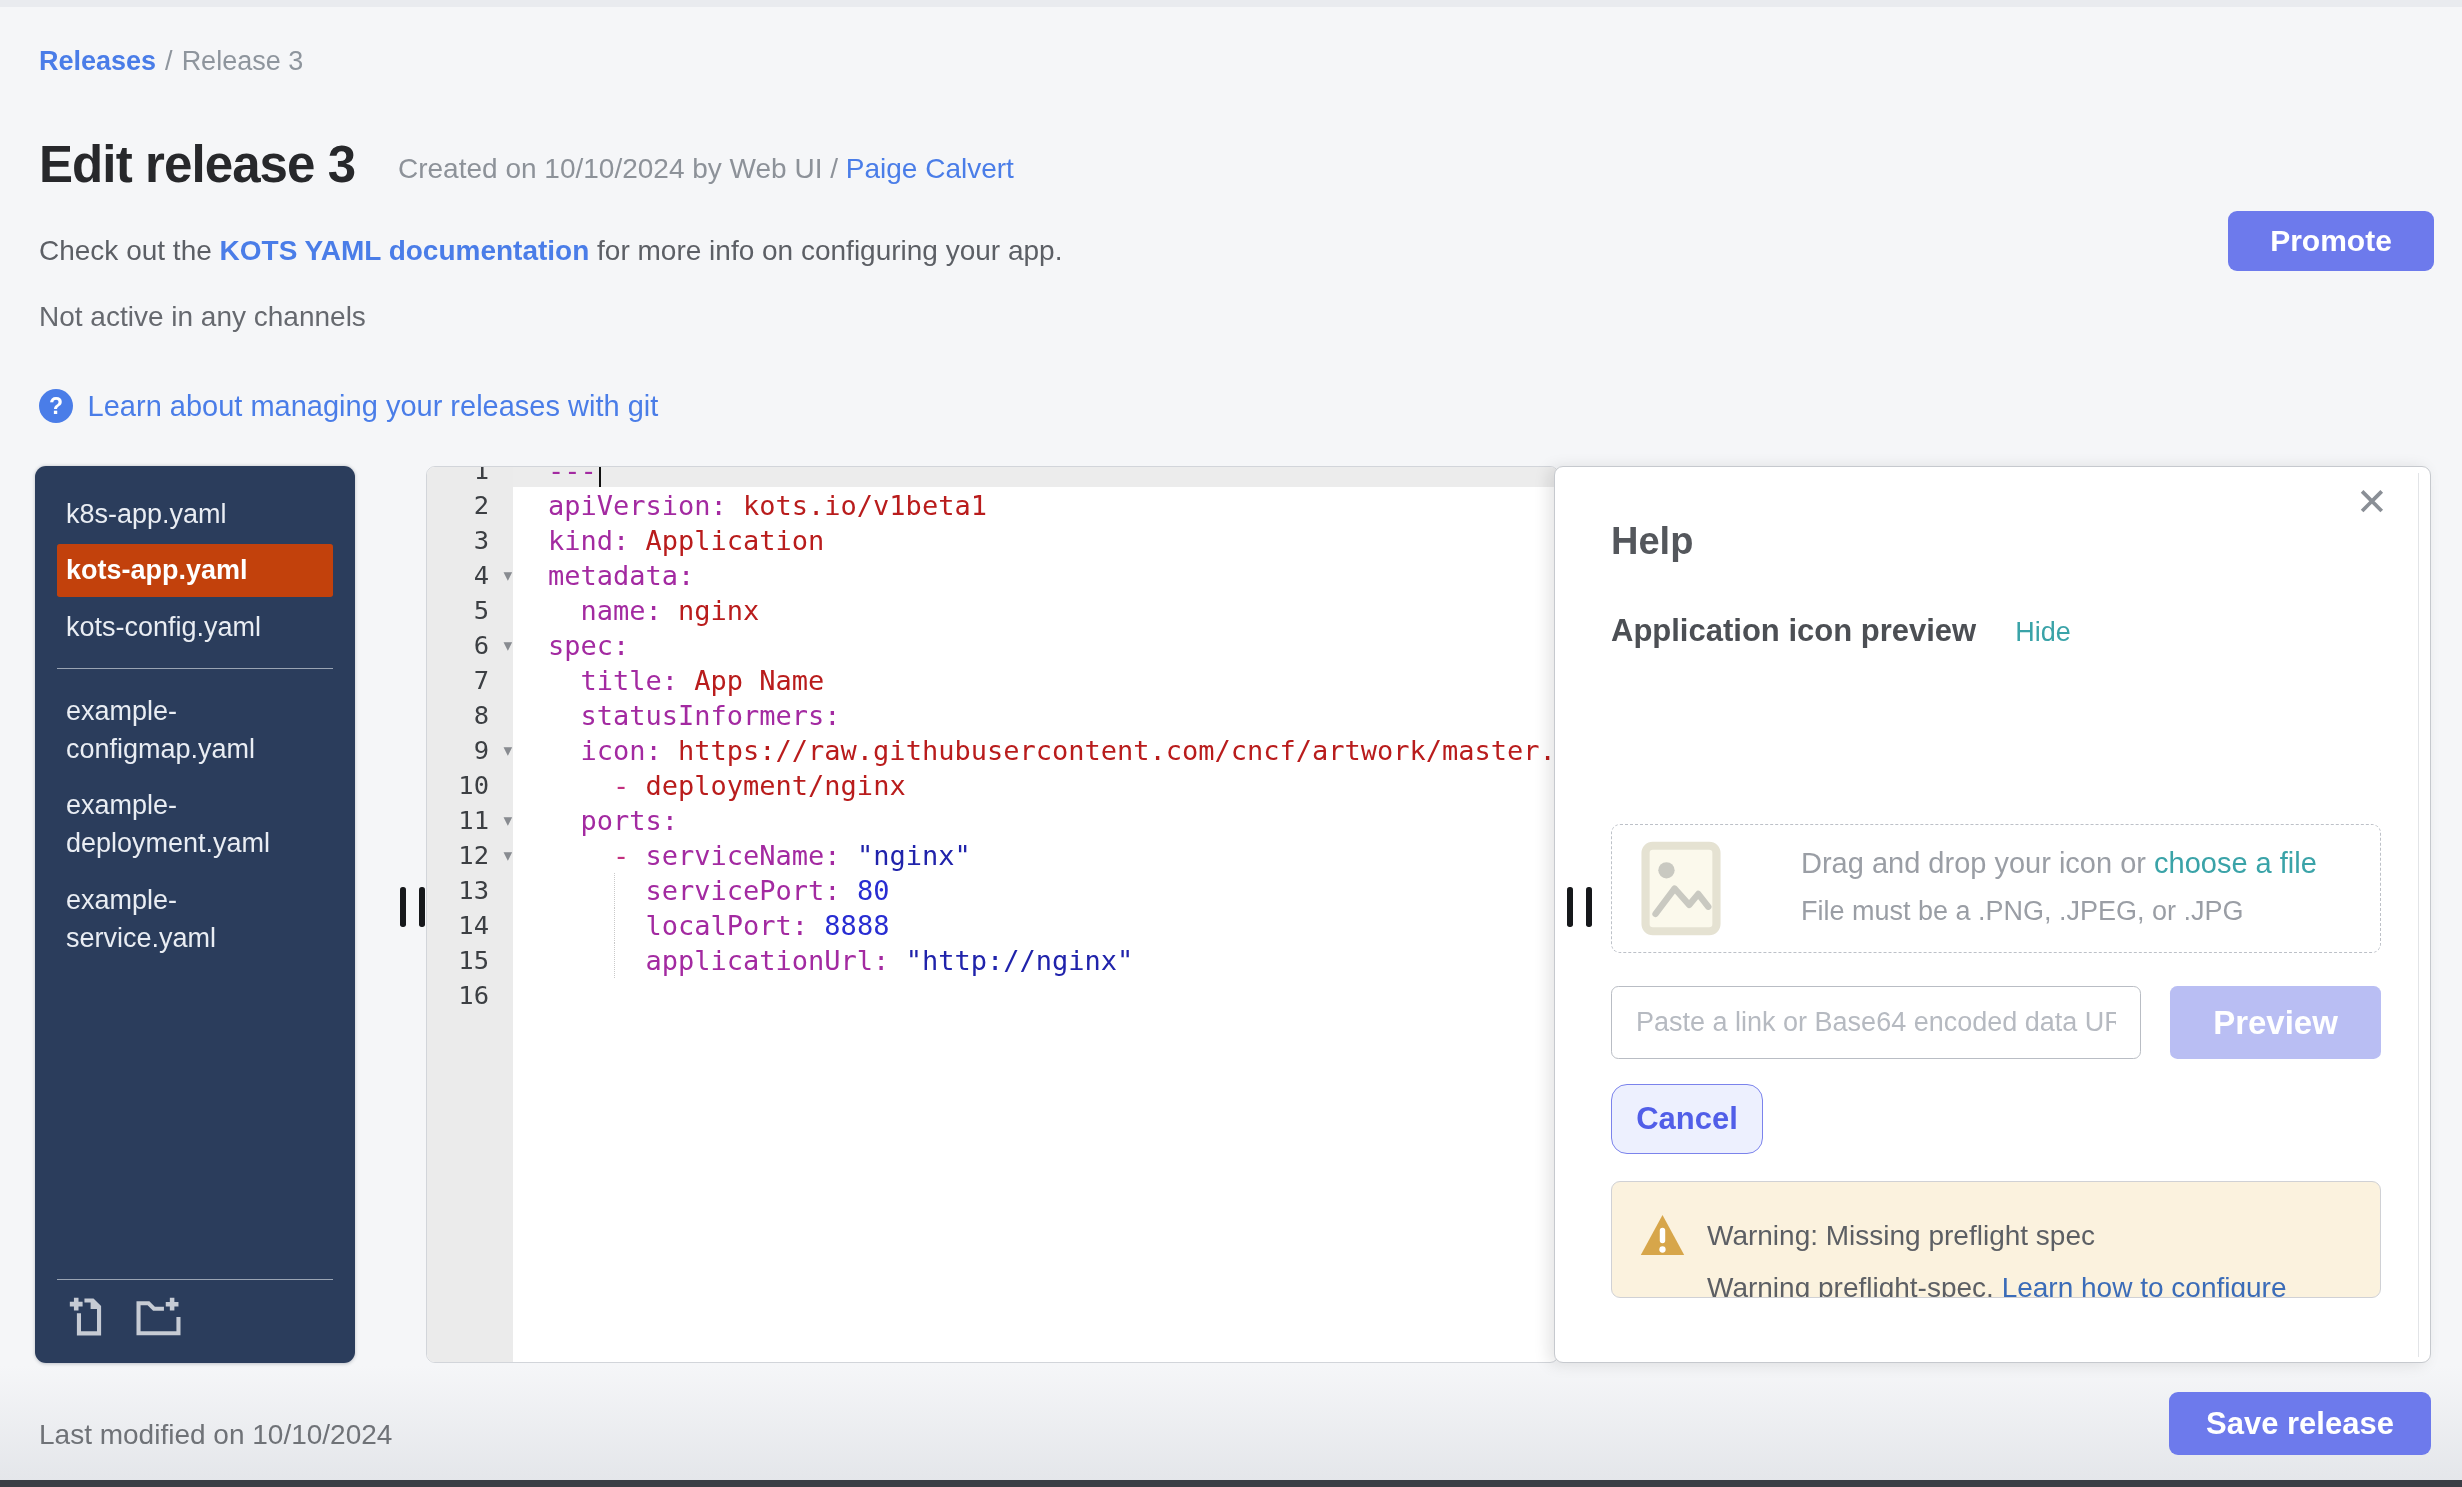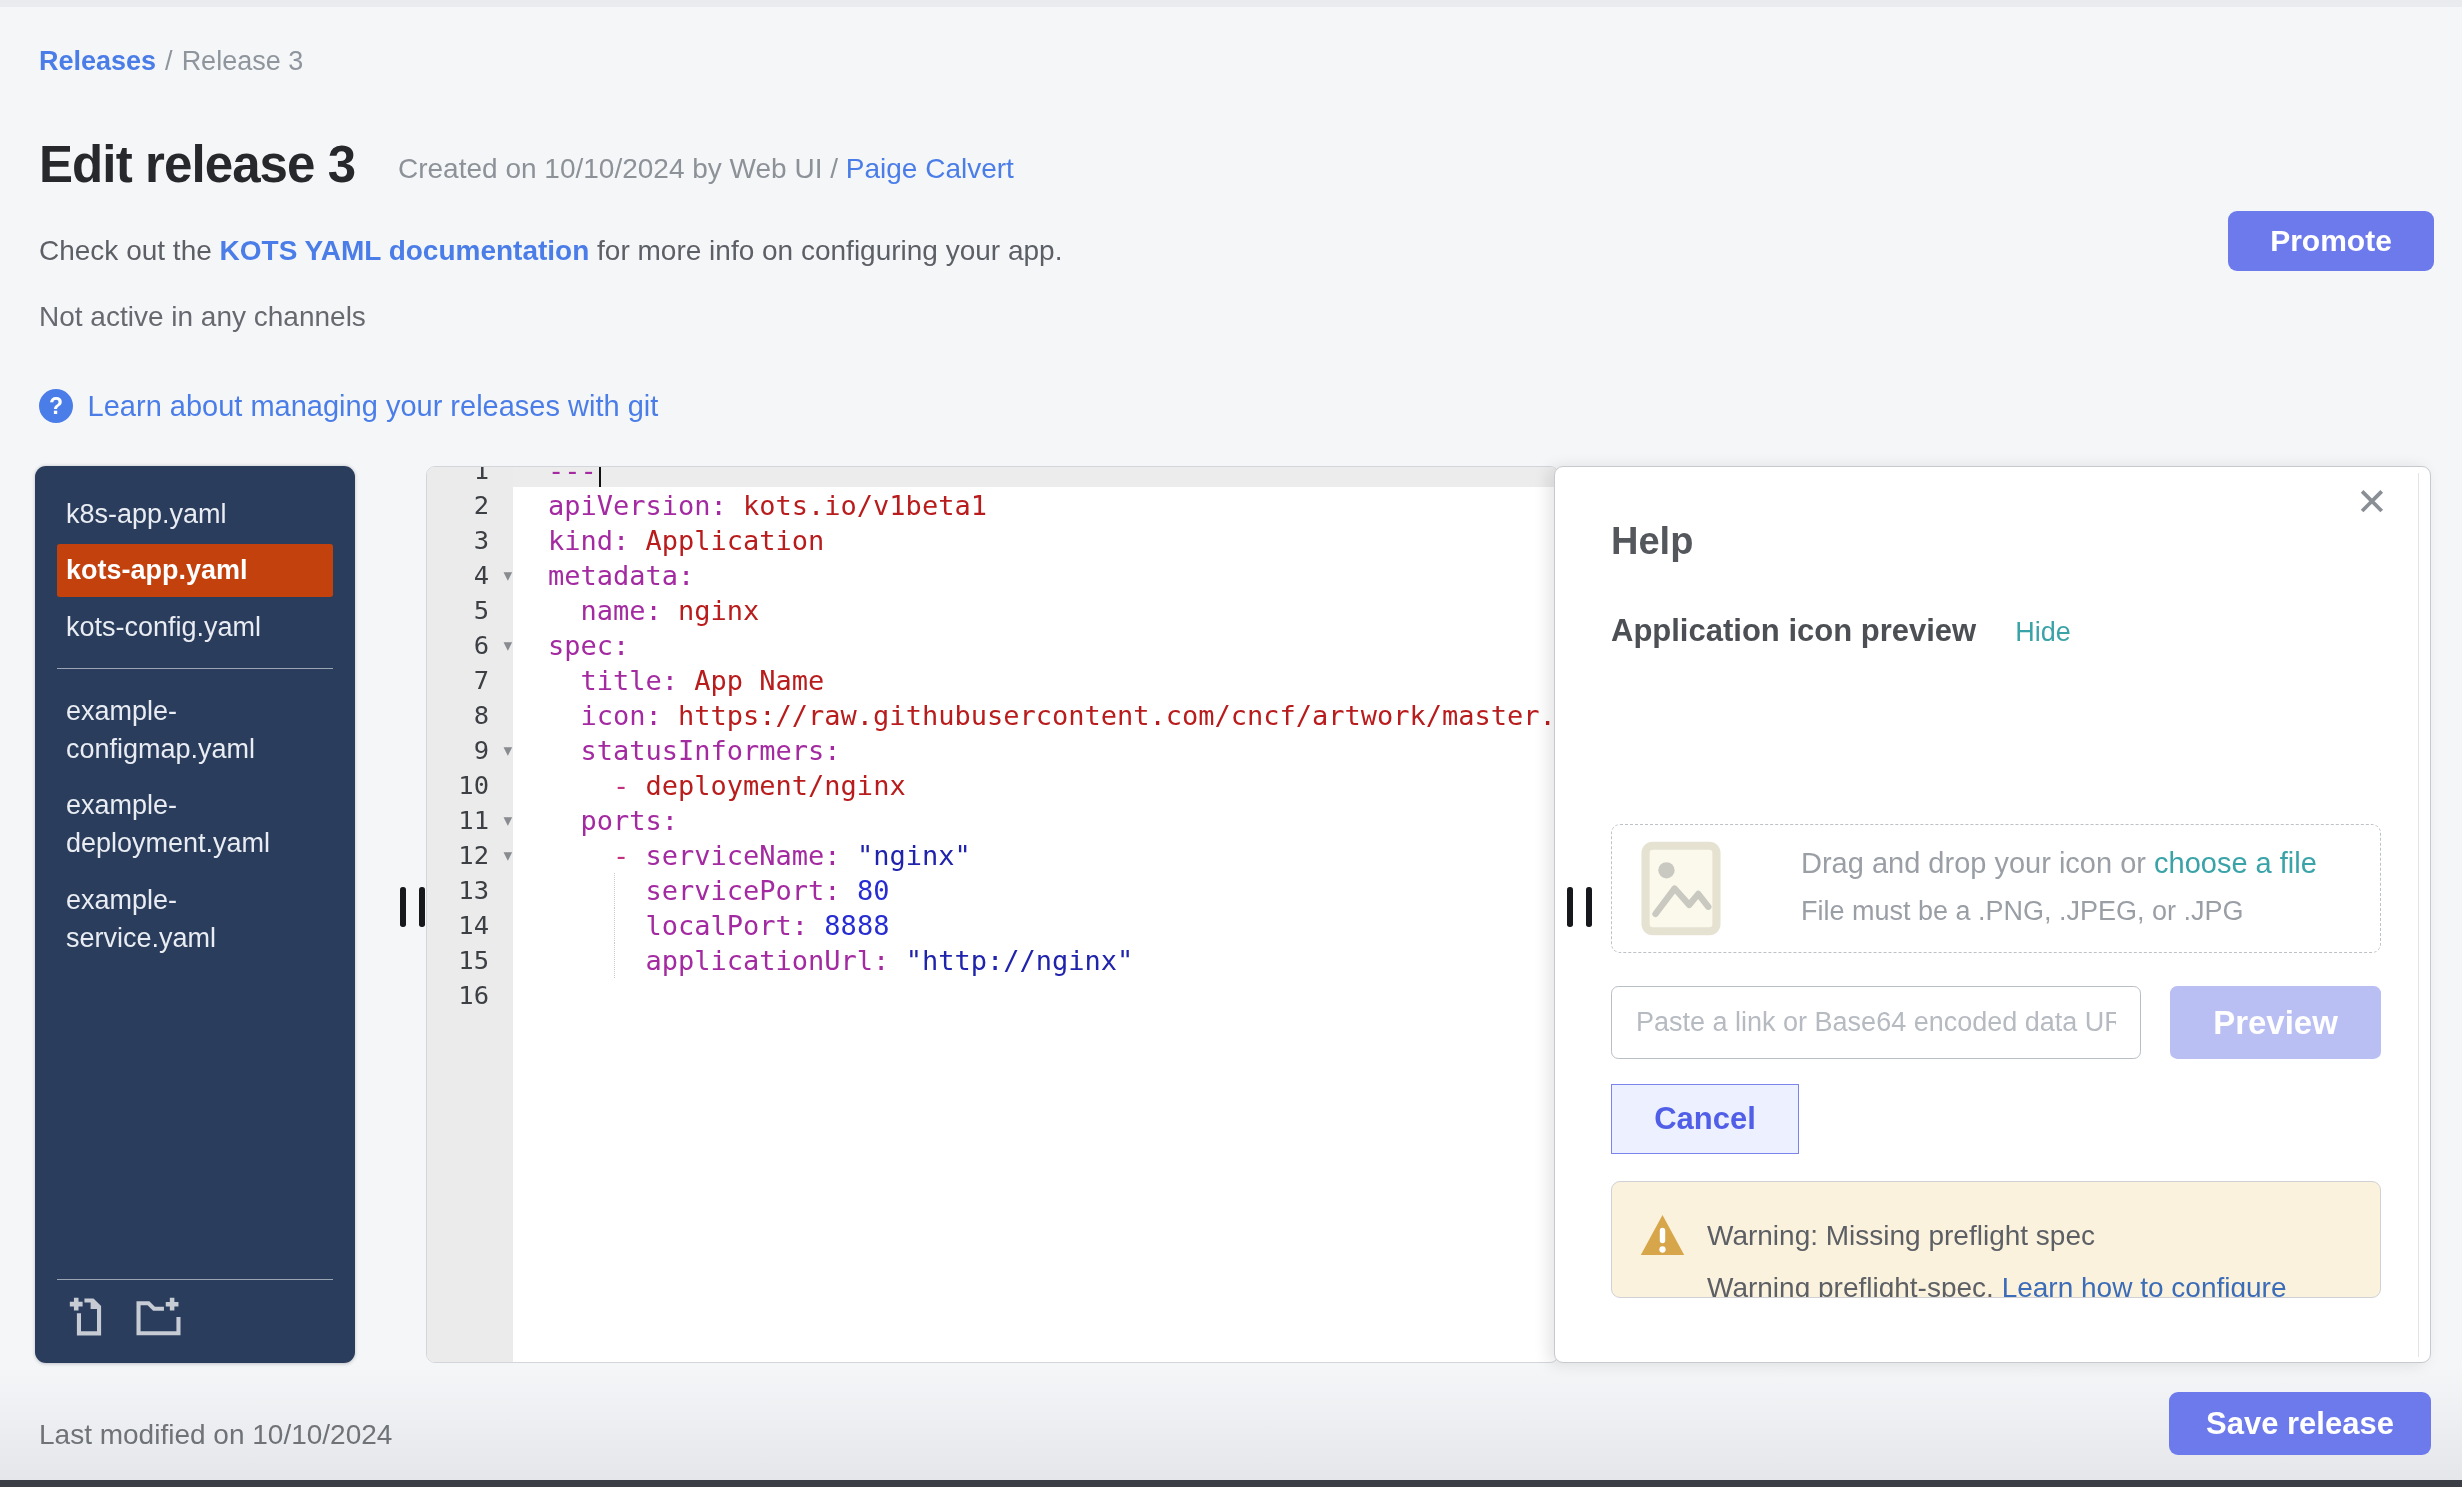--- a/index.html
+++ b/index.html
@@ -104,22 +104,22 @@
   .dz-icon { position:absolute; left:29px; top:16.4px; }
   .dz-text1 { position:absolute; left:189px; top:22px; font-size:29px; color:#9a9ea5; }
   .dz-text2 { position:absolute; left:189px; top:71px; font-size:27px; color:#9a9ea5; }
   .url-input { position:absolute; left:56px; top:519px; width:530px; height:73px;
     border:1.8px solid #b9bdc4; border-radius:7.3px; font-size:27px; padding:0 24px;
     color:#4c4f54; font-family:inherit; outline:none; background:#fff; }
   .url-input::placeholder { color:#b6bac1; }
   .preview-btn { position:absolute; left:615px; top:519px; width:211px; height:73px;
     background:#b9bef3; color:#fff; font-size:33px; font-weight:bold; border:none;
     border-radius:7.3px; display:flex; align-items:center; justify-content:center; }
-  .cancel-btn { position:absolute; left:56px; top:617px; width:188px; height:70px;
-    background:#edf0fe; border:1.8px solid #7b83ec; border-radius:0; color:#515ee8;
+  .cancel-btn { position:absolute; left:56px; top:617px; width:152px; height:70px;
+    background:#edf0fe; border:1.8px solid #7b83ec; border-radius:16px; color:#515ee8;
     font-size:31px; font-weight:bold; display:flex; align-items:center;
     justify-content:center; cursor:pointer; font-family:inherit; }
   .warning-box { position:absolute; left:56px; top:714px; width:770px; height:117px;
     background:#fbf2de; border:1.8px solid #d0d1d5; border-radius:9px; overflow:hidden; }
   .warn-icon { position:absolute; left:27px; top:31px; }
   .warn-title { position:absolute; left:95px; top:38px; font-size:28px; color:#5c5f64; }
   .warn-line2 { position:absolute; left:95px; top:90px; font-size:28px; color:#5c5f64;
     white-space:nowrap; }
   .warn-link { color:#3b6cb8; text-decoration:none; }
 
@@ -215,22 +215,22 @@
     <div class="active-line"></div>
     <div class="code">
       <div class="code-inner">
           <div class="cl"><span class="tok-key">---</span><span class="cursor"></span></div>
           <div class="cl"><span class="tok-key">apiVersion:</span><span class="tok-plain"> kots.io/v1beta1</span></div>
           <div class="cl"><span class="tok-key">kind:</span><span class="tok-plain"> Application</span></div>
           <div class="cl"><span class="tok-key">metadata:</span></div>
           <div class="cl"><span class="tok-plain">  </span><span class="tok-key">name:</span><span class="tok-plain"> nginx</span></div>
           <div class="cl"><span class="tok-key">spec:</span></div>
           <div class="cl"><span class="tok-plain">  </span><span class="tok-key">title:</span><span class="tok-plain"> App Name</span></div>
+          <div class="cl"><span class="tok-plain">  </span><span class="tok-key">statusInformers:</span></div>
           <div class="cl"><span class="tok-plain">  </span><span class="tok-key">icon:</span><span class="tok-plain"> https://raw.githubusercontent.com/cncf/artwork/master.</span></div>
-          <div class="cl"><span class="tok-plain">  </span><span class="tok-key">statusInformers:</span></div>
           <div class="cl"><span class="tok-plain">    </span><span class="tok-dash">-</span><span class="tok-plain"> deployment/nginx</span></div>
           <div class="cl"><span class="tok-plain">  </span><span class="tok-key">ports:</span></div>
           <div class="cl"><span class="tok-plain">    </span><span class="tok-dash">-</span><span class="tok-plain"> </span><span class="tok-key">serviceName:</span><span class="tok-str"> "nginx"</span></div>
           <div class="cl guide"><span class="tok-plain">      </span><span class="tok-key">servicePort:</span><span class="tok-num"> 80</span></div>
           <div class="cl guide"><span class="tok-plain">      </span><span class="tok-key">localPort:</span><span class="tok-num"> 8888</span></div>
           <div class="cl guide"><span class="tok-plain">      </span><span class="tok-key">applicationUrl:</span><span class="tok-str"> "http://nginx"</span></div>
           <div class="cl"></div>
         </div>
     </div>
   </div>

